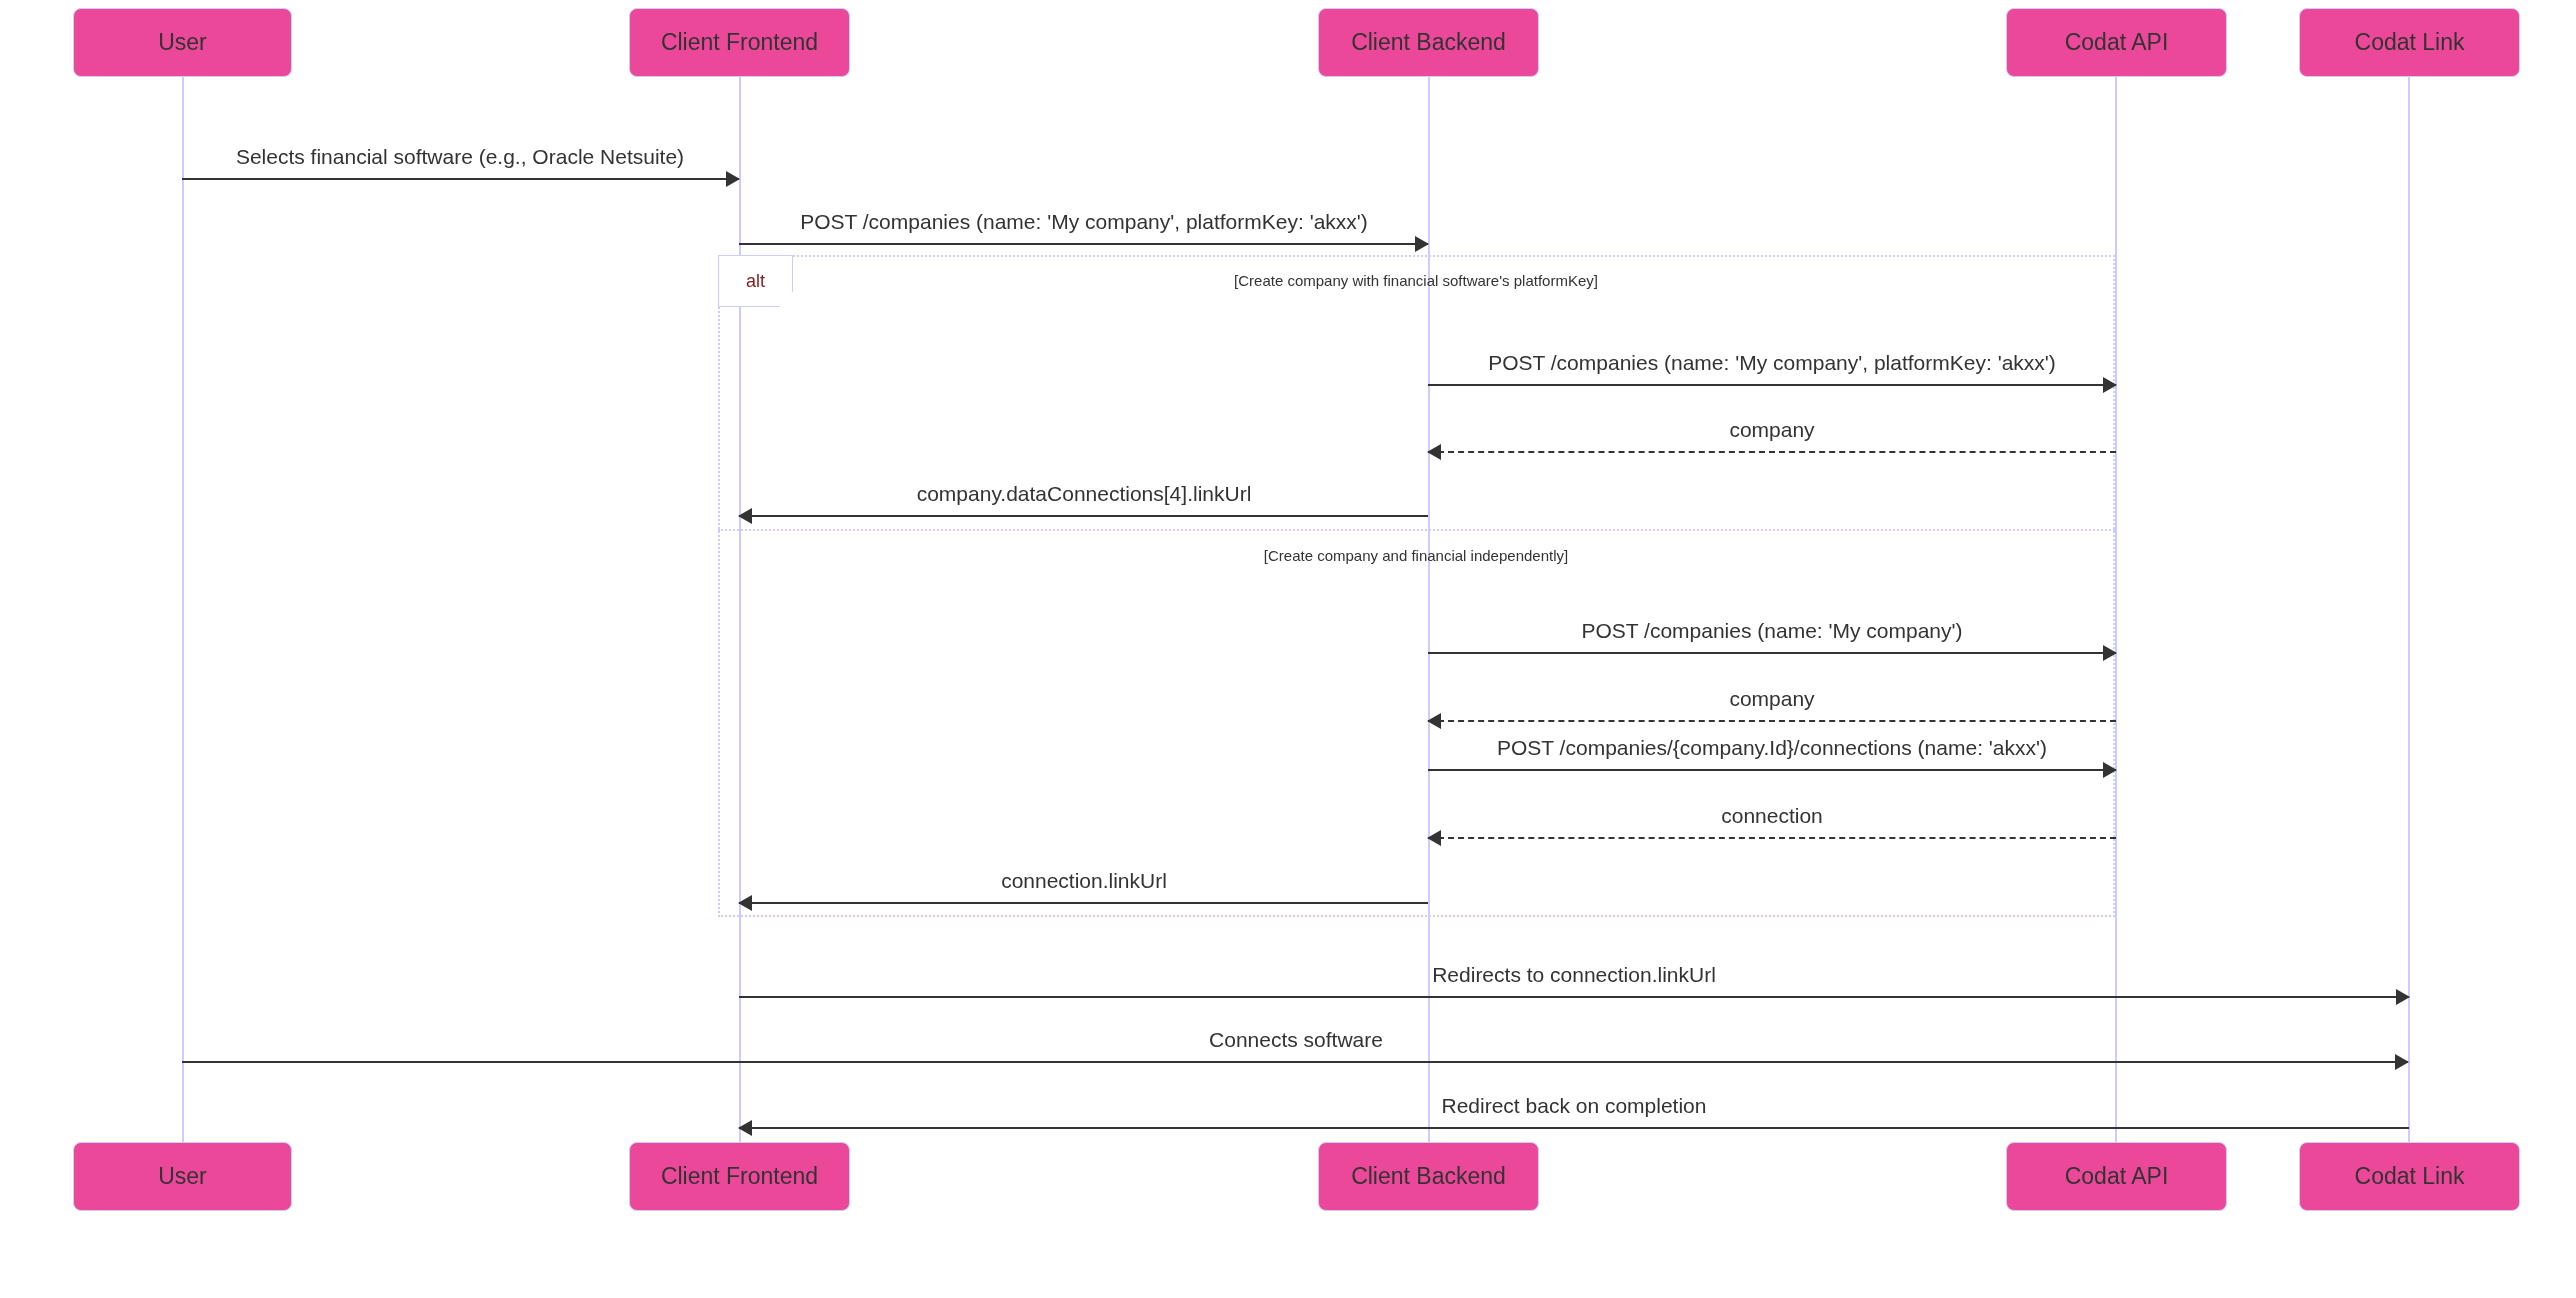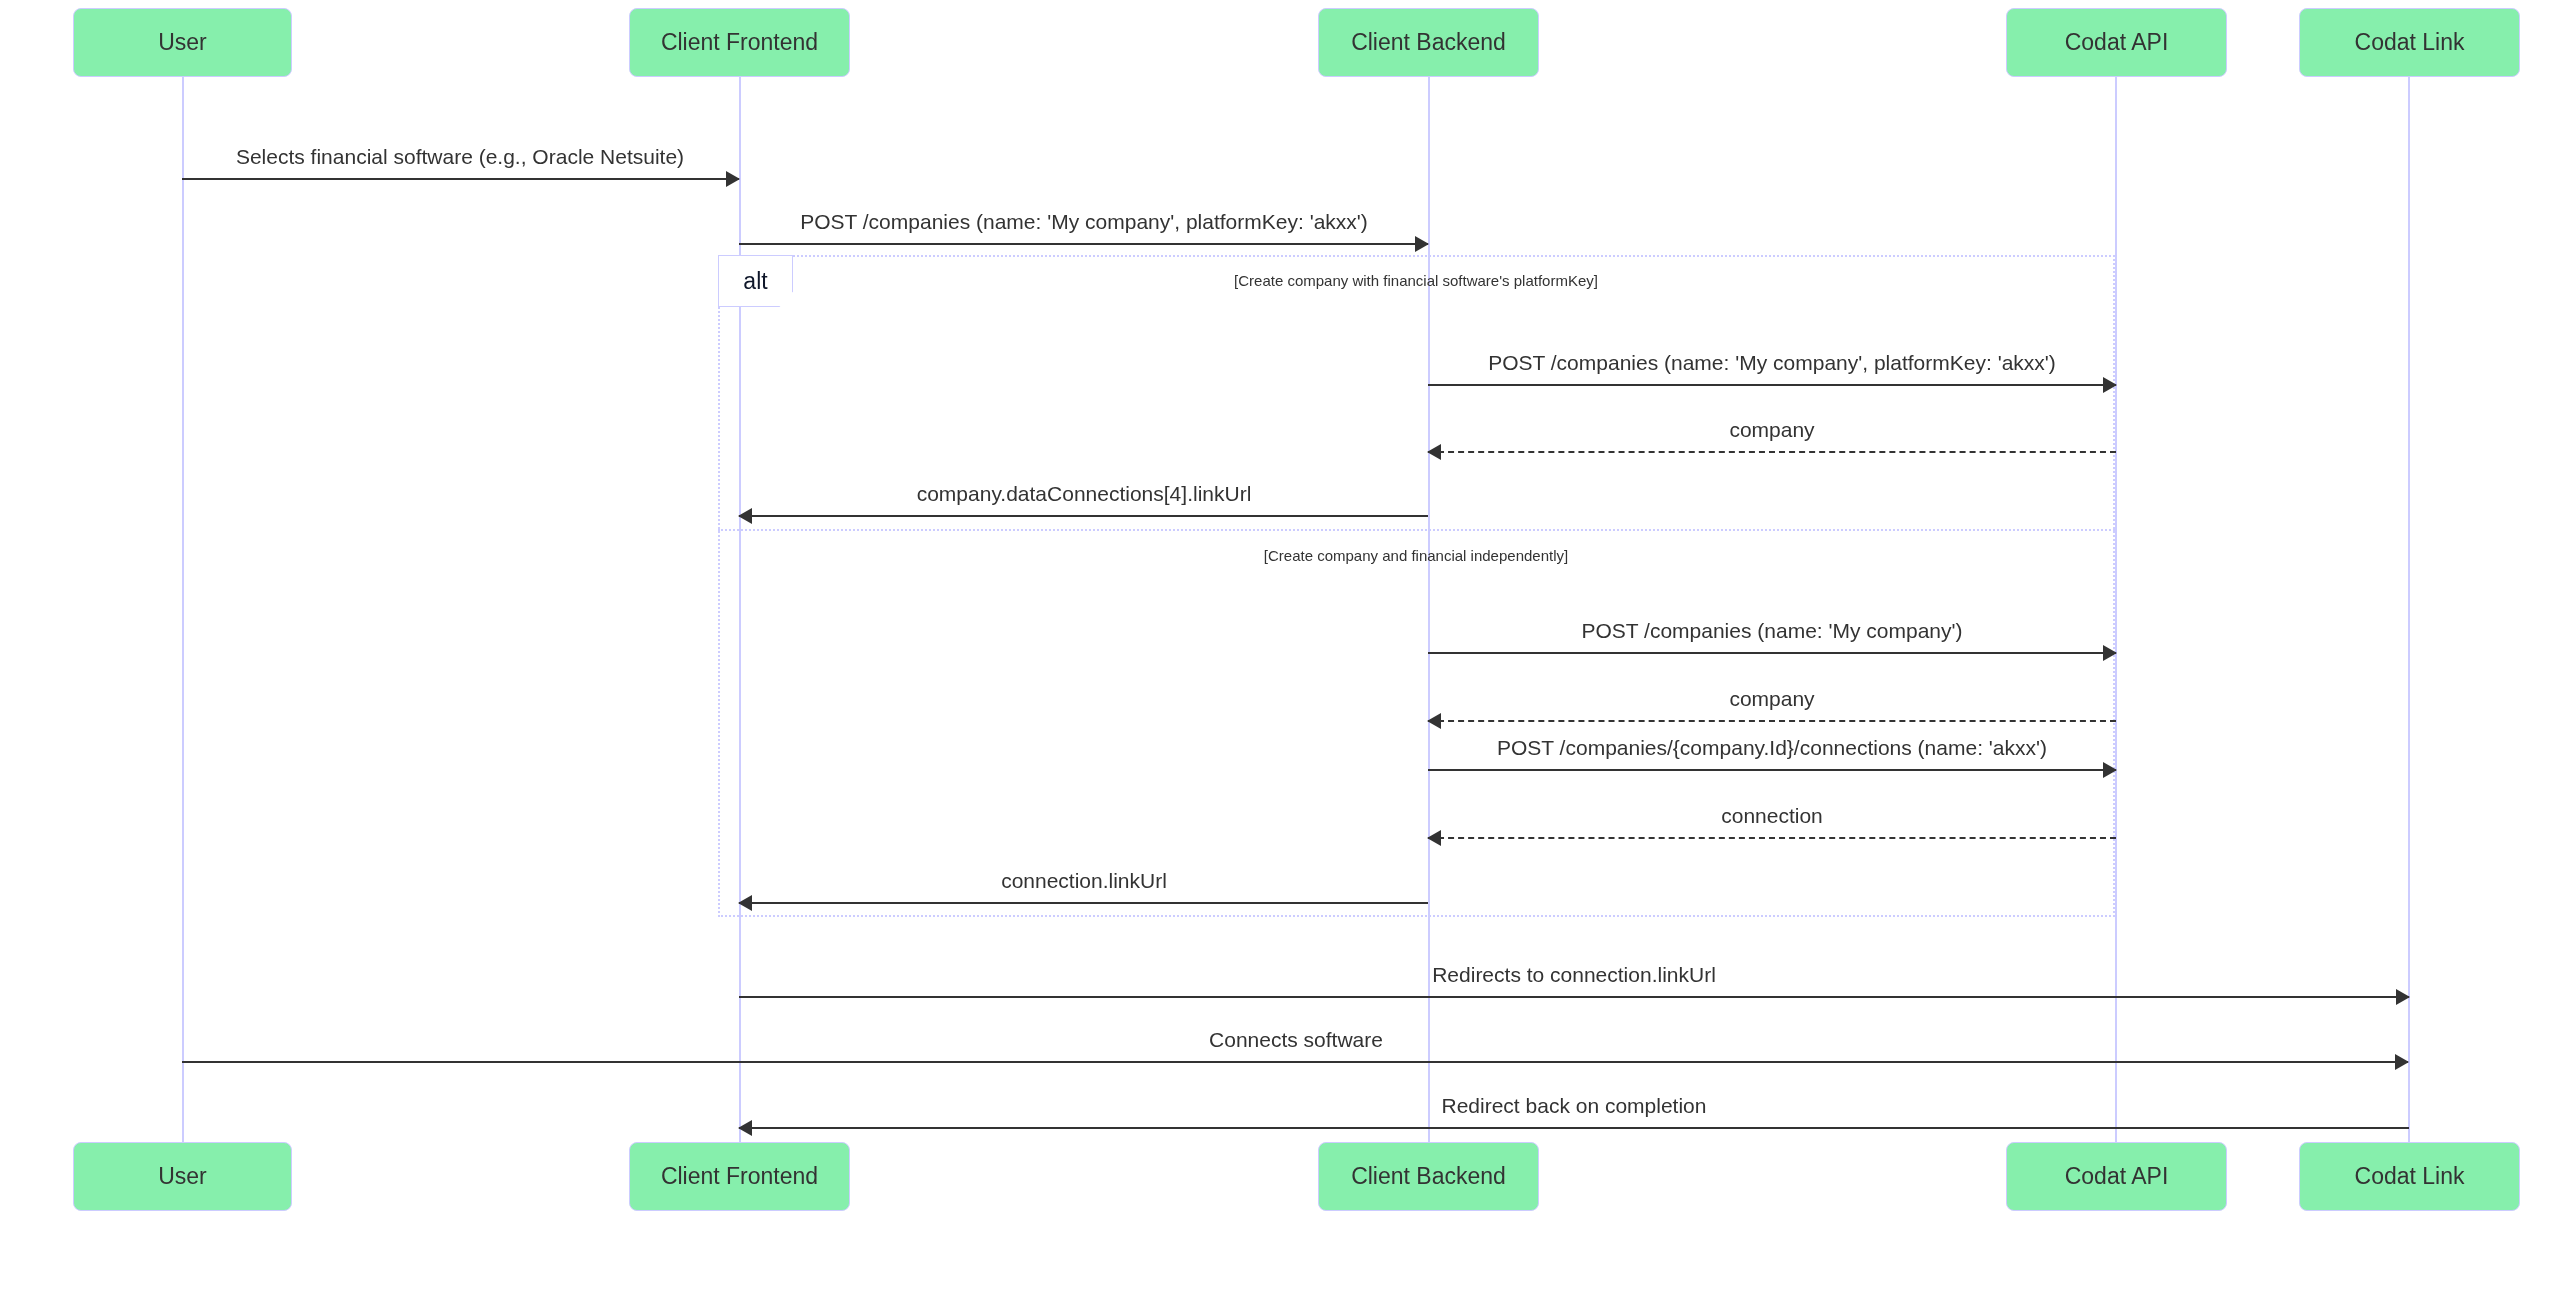--- a/index.html
+++ b/index.html
@@ -3,36 +3,36 @@
 <meta charset="utf-8">
 <style>
   html,body{margin:0;padding:0;background:#ffffff;}
   body{width:2576px;height:1299px;position:relative;overflow:hidden;
        font-family:"Liberation Sans","DejaVu Sans",sans-serif;}
   #stage{position:absolute;left:0;top:0;width:2576px;height:1299px;}
 
   
   .actor-box{
     position:absolute;box-sizing:border-box;
-    border:1.3px solid #ccccff;border-radius:8px;background:#86efac;
+    border:1.3px solid #ccccff;border-radius:8px;background:#ec4899;
     display:flex;align-items:center;justify-content:center;
     color:#333333;font-size:23px;line-height:1;white-space:nowrap;
   }
   
   .lifeline{position:absolute;width:2px;background:#ccccff;}
 
   
   .alt-frame{
     position:absolute;box-sizing:border-box;
     border:2px dotted #ccccff;background:transparent;
   }
   .alt-divider{position:absolute;height:0;border-top:2px dotted #ccccff;}
   .alt-label{
     position:absolute;box-sizing:border-box;background:#ffffff;
-    border:1.3px solid #ccccff;color:#0f172a;font-size:23px;
+    border:1.3px solid #ccccff;color:#7f1d1d;font-size:18px;
     display:flex;align-items:center;justify-content:center;
     clip-path:polygon(0 0,100% 0,100% 70%,82% 100%,0 100%);
   }
   .alt-cond{
     position:absolute;color:#333333;font-size:15px;white-space:nowrap;
     transform:translateX(-50%);text-align:center;
   }
 
   
   .msg{position:absolute;height:0;}

